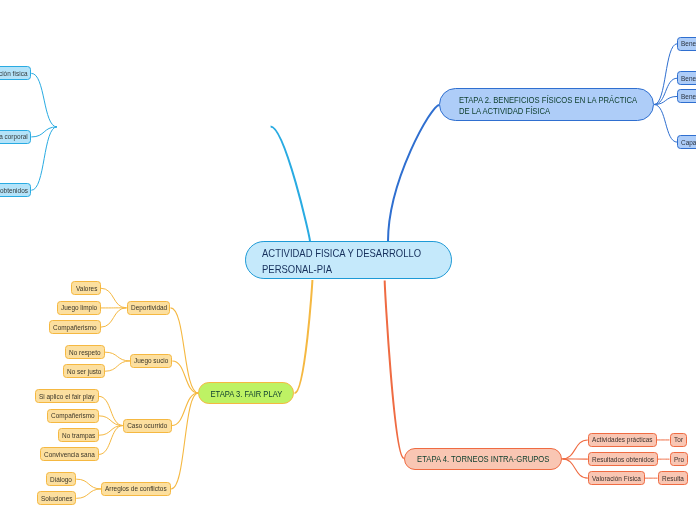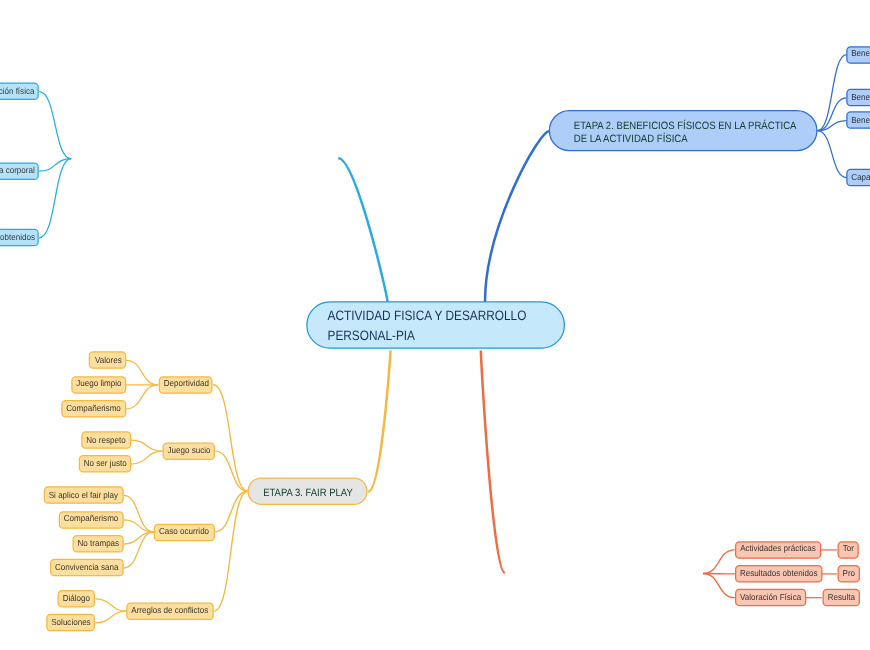--- a/index.html
+++ b/index.html
@@ -98,21 +98,21 @@
     <div class="node auto" style="left: 677.3px; top: 89.4px; height: 14.1px; border-radius: 3.5px; background: rgb(174, 205, 248); border-color: rgb(47, 111, 208); border-width: 1px; color: rgb(42, 51, 64); font-size: 7px;">
       <span class="shrink" style="width: 29.44px;">
         <span class="txt" style="transform: scaleX(0.92); width: 32px;">Beneficios</span>
       </span>
     </div>
     <div class="node auto" style="left: 677.3px; top: 135.1px; height: 14.1px; border-radius: 3.5px; background: rgb(174, 205, 248); border-color: rgb(47, 111, 208); border-width: 1px; color: rgb(42, 51, 64); font-size: 7px;">
       <span class="shrink" style="width: 37.72px;">
         <span class="txt" style="transform: scaleX(0.92); width: 41px;">Capacidades</span>
       </span>
     </div>
-    <div class="node" style="left: 198.3px; top: 382.2px; width: 95.7px; height: 21.7px; border-radius: 10.85px; background: #e5e5e5; border-color: rgb(245, 184, 65); border-width: 1.4px; color: rgb(16, 64, 47); font-size: 8.55px;">
+    <div class="node" style="left: 198.3px; top: 382.2px; width: 95.7px; height: 21.7px; border-radius: 10.85px; background: #bef264; border-color: rgb(245, 184, 65); border-width: 1.4px; color: rgb(16, 64, 47); font-size: 8.55px;">
       <span class="txt" style="transform: translateY(1.9px) scaleX(0.887);">ETAPA 3. FAIR PLAY</span>
     </div>
     <div class="node auto" style="left: 126.5px; top: 300.8px; height: 14.1px; border-radius: 3.5px; background: rgb(252, 223, 159); border-color: rgb(245, 184, 65); border-width: 1px; color: rgb(58, 53, 40); font-size: 7px;">
       <span class="shrink" style="width: 35.88px;">
         <span class="txt" style="transform: scaleX(0.92); width: 39px;">Deportividad</span>
       </span>
     </div>
     <div class="node auto" style="right: 595.3px; top: 281.2px; height: 14.1px; border-radius: 3.5px; background: rgb(252, 223, 159); border-color: rgb(245, 184, 65); border-width: 1px; color: rgb(58, 53, 40); font-size: 7px;">
       <span class="shrink" style="width: 21.16px;">
         <span class="txt" style="transform: scaleX(0.92); width: 23px;">Valores</span>
@@ -176,20 +176,23 @@
     <div class="node auto" style="right: 619.8px; top: 472.1px; height: 14.1px; border-radius: 3.5px; background: rgb(252, 223, 159); border-color: rgb(245, 184, 65); border-width: 1px; color: rgb(58, 53, 40); font-size: 7px;">
       <span class="shrink" style="width: 22.08px;">
         <span class="txt" style="transform: scaleX(0.92); width: 24px;">Diálogo</span>
       </span>
     </div>
     <div class="node auto" style="right: 619.8px; top: 491.3px; height: 14.1px; border-radius: 3.5px; background: rgb(252, 223, 159); border-color: rgb(245, 184, 65); border-width: 1px; color: rgb(58, 53, 40); font-size: 7px;">
       <span class="shrink" style="width: 31.28px;">
         <span class="txt" style="transform: scaleX(0.92); width: 34px;">Soluciones</span>
       </span>
     </div>
+    <div class="node" style="left: 404.4px; top: 447.7px; width: 158px; height: 22.3px; border-radius: 11.15px; background: rgb(249, 198, 179); border-color: rgb(239, 107, 66); border-width: 1.4px; color: rgb(16, 64, 47); font-size: 8.7px;">
+      <span class="txt" style="transform: translateY(1.1px) scaleX(0.879);">ETAPA 4. TORNEOS INTRA-GRUPOS</span>
+    </div>
     <div class="node auto" style="left: 587.8px; top: 432.9px; height: 14.1px; border-radius: 3.5px; background: rgb(249, 198, 179); border-color: rgb(239, 107, 66); border-width: 1px; color: rgb(58, 49, 44); font-size: 7px;">
       <span class="shrink" style="width: 60.72px;">
         <span class="txt" style="transform: scaleX(0.92); width: 66px;">Actividades prácticas</span>
       </span>
     </div>
     <div class="node auto" style="left: 669.5px; top: 432.9px; height: 14.1px; border-radius: 3.5px; background: rgb(249, 198, 179); border-color: rgb(239, 107, 66); border-width: 1px; color: rgb(58, 49, 44); font-size: 7px;">
       <span class="shrink" style="width: 9.2px;">
         <span class="txt" style="transform: scaleX(0.92); width: 10px;">Tor</span>
       </span>
     </div>

